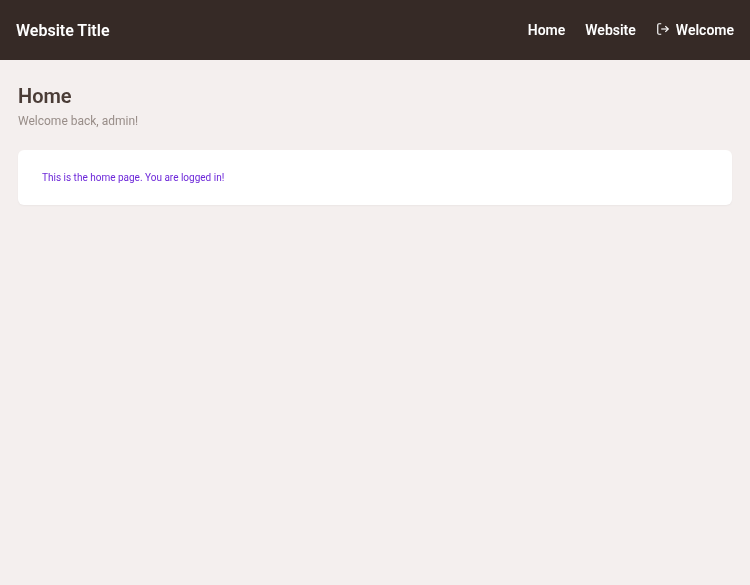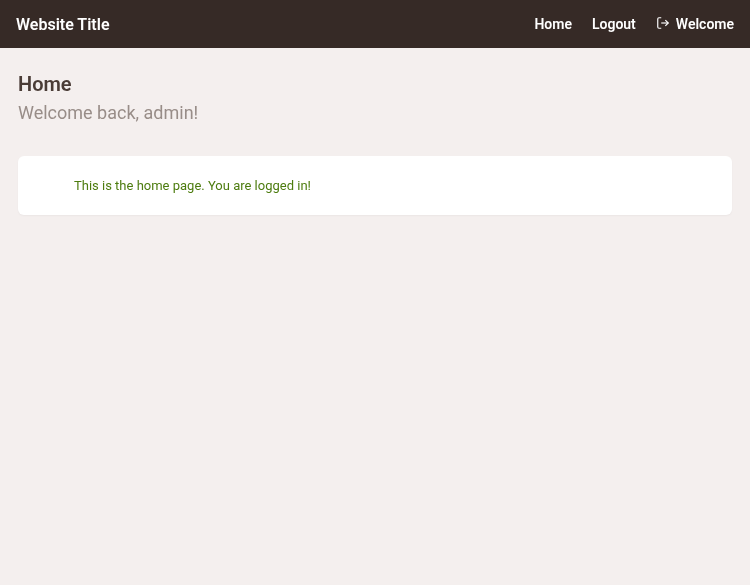--- a/index.html
+++ b/index.html
@@ -9,21 +9,21 @@
     }
     body {
       font-family: -apple-system, BlinkMacSystemFont, "Segoe UI", Roboto, "Helvetica Neue", Arial, sans-serif;
       background-color: #f4efee;
       width: 750px;
       height: 585px;
       overflow: hidden;
     }
     .navbar {
       background-color: #362a26;
-      height: 48px;
+      height: 60px;
       display: flex;
       align-items: center;
       justify-content: space-between;
       padding: 0 16px;
     }
     .navbar-brand {
       color: #ffffff;
       font-size: 16px;
       font-weight: 600;
       text-decoration: none;
@@ -53,43 +53,42 @@
       padding: 24px 18px;
     }
     .page-title {
       color: #4a3c36;
       font-size: 20px;
       font-weight: 600;
       margin-bottom: 6px;
     }
     .page-subtitle {
       color: #988d88;
-      font-size: 18px;
-      margin-bottom: 33px;
+      font-size: 12px;
+      margin-bottom: 22px;
     }
     .card {
       background-color: #ffffff;
       border-radius: 6px;
       padding: 22px 24px;
       box-shadow: 0 1px 2px rgba(0,0,0,0.04);
     }
     .card-text {
-      color: #4d7c0f;
-      font-size: 13px;
-      margin-left: 32px;
+      color: #6d28d9;
+      font-size: 10px;
     }
   </style>
 </head>
 <body>
 
 <nav class="navbar">
   <a class="navbar-brand">Website Title</a>
   <div class="navbar-nav">
     <a class="nav-link">Home</a>
-    <a class="nav-link">Logout</a>
+    <a class="nav-link">Website</a>
     <a class="nav-link">
       <span>
         <svg viewBox="0 0 24 24">
           <path d="M9 21H5a2 2 0 0 1-2-2V5a2 2 0 0 1 2-2h4"></path>
           <polyline points="16 17 21 12 16 7"></polyline>
           <line x1="21" y1="12" x2="9" y2="12"></line>
         </svg>
       </span>
       <span>Welcome</span>
     </a>

